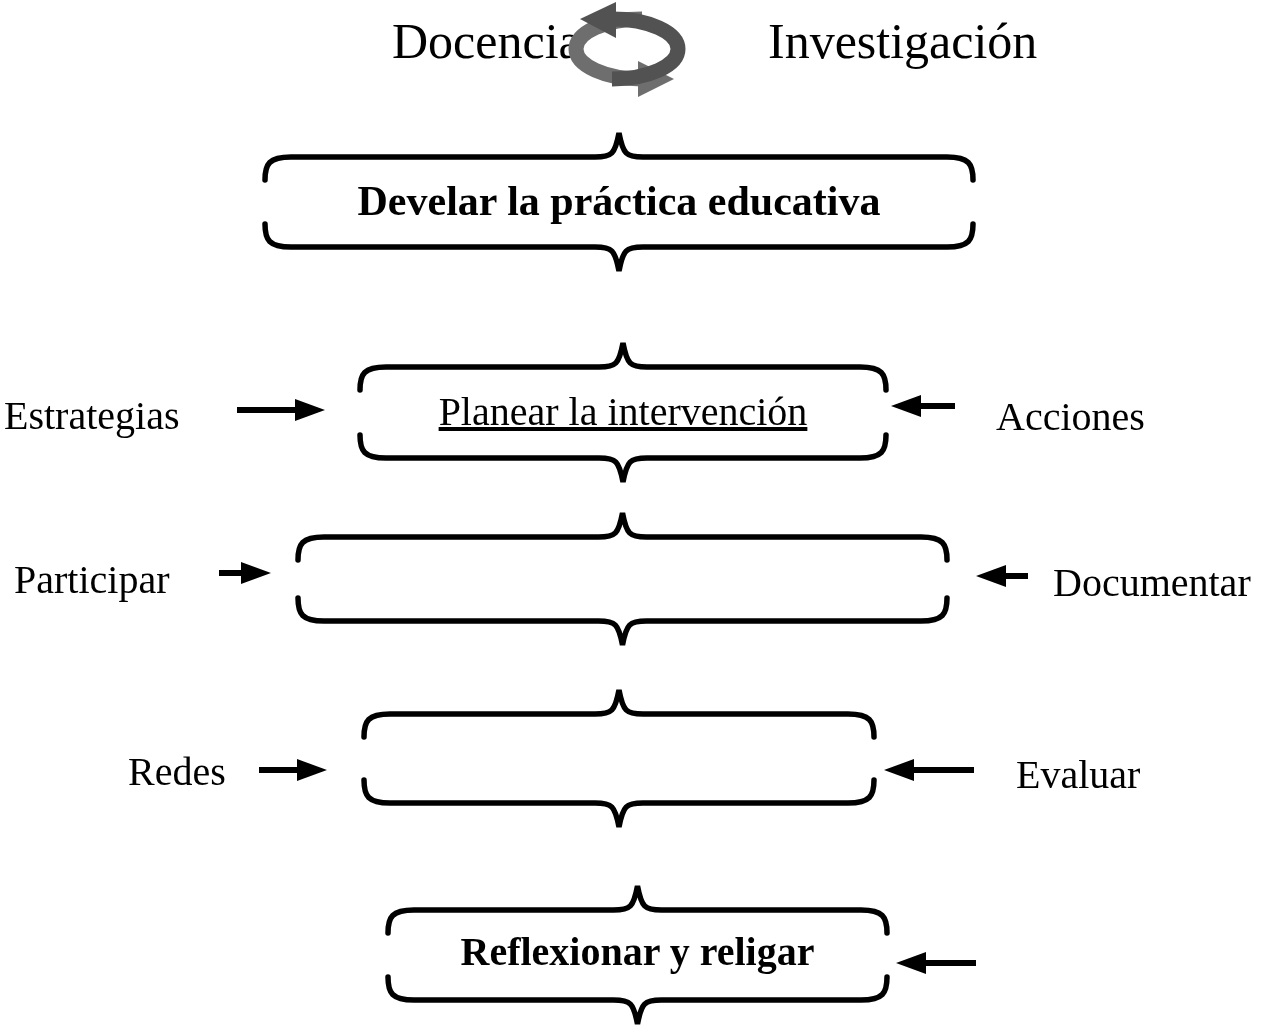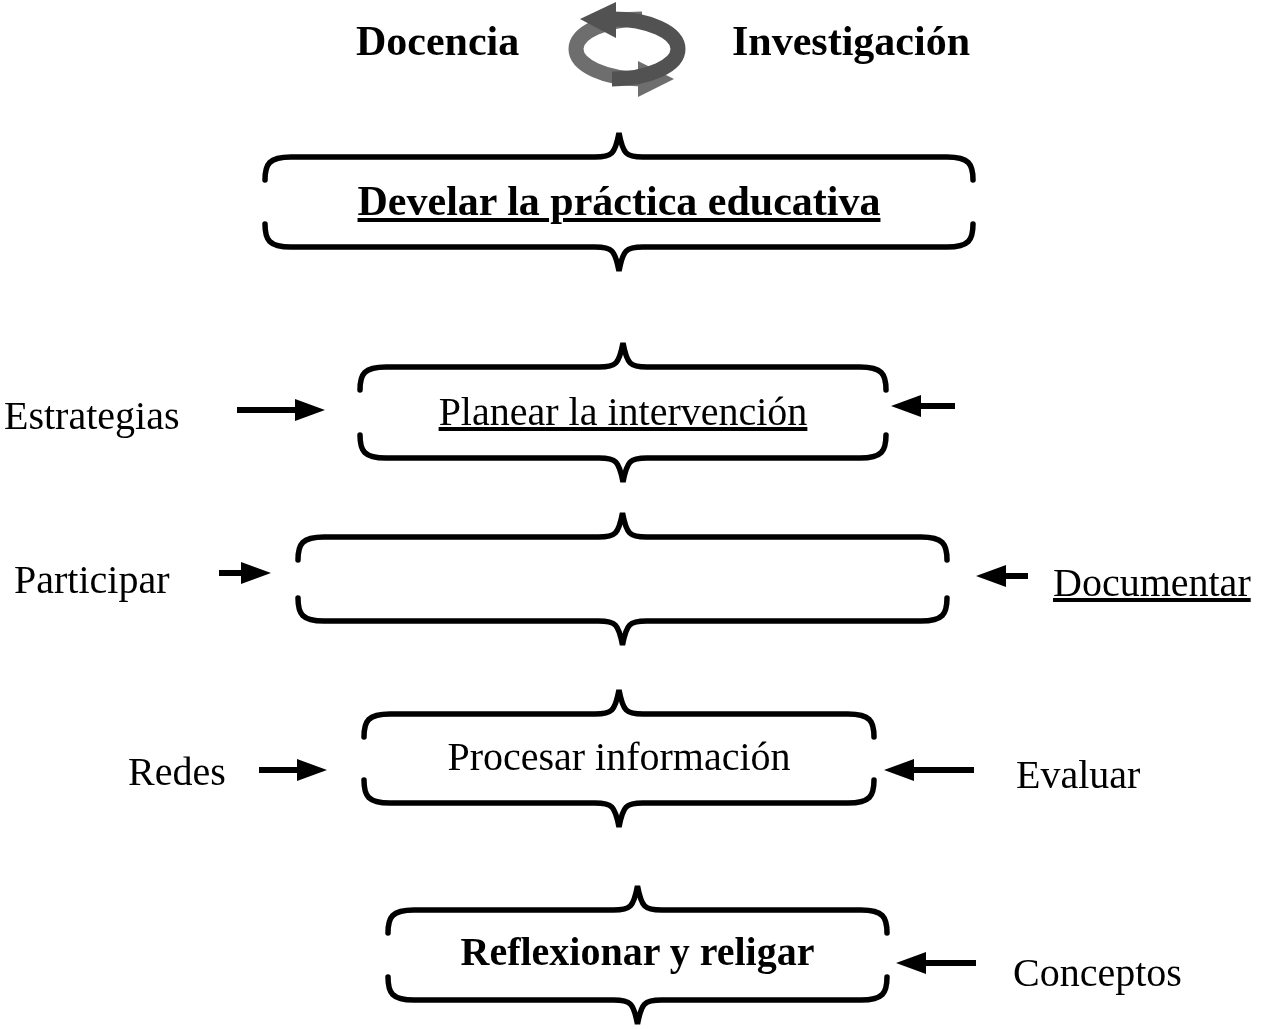--- a/index.html
+++ b/index.html
@@ -13,22 +13,23 @@
     color: #000000;
   }
   .lbl {
     position: absolute;
     white-space: nowrap;
     font-size: 40px;
     line-height: 48px;
     color: #000;
   }
   .hdr {
-    font-weight: bold;
-    font-size: 42px;
+    font-weight: normal;
+    font-size: 50px;
+    margin-left: 36px;
   }
   .stage-label {
     position: absolute;
     text-align: center;
     font-size: 40px;
     line-height: 48px;
     white-space: nowrap;
     color: #000;
   }
   .stage-label.bold {
@@ -50,72 +51,71 @@
     <path d="M 72 77 A 66 30 0 0 0 72 17" fill="none" stroke-width="15" stroke="#525252"></path>
     <polygon points="76,0 76,36 40,17" fill="#525252"></polygon>
   </svg>
 
   <div class="lbl hdr" style="left:732px; top:17px;">Investigación</div>
 
   <svg class="abs brace" width="716" height="156" viewBox="0 0 716 156" style="left: 261px; top: 124px;">
       <path d="M 4 56 C 4 40 8 33 30 33 L 334 33 C 351 33 354 30 358 9 C 362 30 365 33 382 33 L 686 33 C 708 33 712 40 712 56" fill="none" stroke="#000000" stroke-width="5.5" stroke-linecap="round"></path>
       <path d="M 4 100 C 4 116 8 123 30 123 L 334 123 C 351 123 354 126 358 147 C 362 126 365 123 382 123 L 686 123 C 708 123 712 116 712 100" fill="none" stroke="#000000" stroke-width="5.5" stroke-linecap="round"></path>
     </svg>
-  <div class="stage-label bold" style="left:261px; top:177px; width:716px;text-decoration:underline;">Develar la práctica educativa</div>
+  <div class="stage-label bold" style="left:261px; top:177px; width:716px;">Develar la práctica educativa</div>
 
   <svg class="abs brace" width="534" height="157" viewBox="0 0 534 157" style="left: 356px; top: 334px;">
       <path d="M 4 56 C 4 40 8 33 30 33 L 243 33 C 260 33 263 30 267 9 C 271 30 274 33 291 33 L 504 33 C 526 33 530 40 530 56" fill="none" stroke="#000000" stroke-width="5.5" stroke-linecap="round"></path>
       <path d="M 4 101 C 4 117 8 124 30 124 L 243 124 C 260 124 263 127 267 148 C 271 127 274 124 291 124 L 504 124 C 526 124 530 117 530 101" fill="none" stroke="#000000" stroke-width="5.5" stroke-linecap="round"></path>
     </svg>
   <div class="stage-label" style="left:356px; top:388px; width:534px;text-decoration:underline;">Planear la intervención</div>
   <div class="lbl" style="left:4px; top:392px;">Estrategias</div>
   <svg class="abs" style="left:237px; top:397px;" width="88" height="26" viewBox="0 0 88 26">
     <line x1="0" y1="13" x2="62" y2="13" stroke="#000" stroke-width="6"></line>
     <polygon points="58,2 88,13 58,24" fill="#000"></polygon>
   </svg>
   <svg class="abs" style="left:891px; top:393px;" width="64" height="26" viewBox="0 0 64 26">
     <polygon points="30,2 0,13 30,24" fill="#000"></polygon>
     <line x1="26" y1="13" x2="64" y2="13" stroke="#000" stroke-width="6"></line>
   </svg>
+  <div class="lbl" style="left:996px; top:393px;">Acciones</div>
 
   <svg class="abs brace" width="657" height="150" viewBox="0 0 657 150" style="left: 294px; top: 504px;">
       <path d="M 4 56 C 4 40 8 33 30 33 L 304.5 33 C 321.5 33 324.5 30 328.5 9 C 332.5 30 335.5 33 352.5 33 L 627 33 C 649 33 653 40 653 56" fill="none" stroke="#000000" stroke-width="5.5" stroke-linecap="round"></path>
       <path d="M 4 94 C 4 110 8 117 30 117 L 304.5 117 C 321.5 117 324.5 120 328.5 141 C 332.5 120 335.5 117 352.5 117 L 627 117 C 649 117 653 110 653 94" fill="none" stroke="#000000" stroke-width="5.5" stroke-linecap="round"></path>
     </svg>
   <div class="lbl" style="left:14px; top:556px;">Participar</div>
   <svg class="abs" style="left:219px; top:560px;" width="52" height="26" viewBox="0 0 52 26">
     <line x1="0" y1="13" x2="26" y2="13" stroke="#000" stroke-width="6"></line>
     <polygon points="22,2 52,13 22,24" fill="#000"></polygon>
   </svg>
   <svg class="abs" style="left:976px; top:563px;" width="52" height="26" viewBox="0 0 52 26">
     <polygon points="30,2 0,13 30,24" fill="#000"></polygon>
     <line x1="26" y1="13" x2="52" y2="13" stroke="#000" stroke-width="6"></line>
   </svg>
-  <div class="lbl" style="left:1053px; top:559px;text-decoration:underline;">Documentar</div>
+  <div class="lbl" style="left:1053px; top:559px;">Documentar</div>
 
   <svg class="abs brace" width="518" height="155" viewBox="0 0 518 155" style="left: 360px; top: 681px;">
       <path d="M 4 56 C 4 40 8 33 30 33 L 235 33 C 252 33 255 30 259 9 C 263 30 266 33 283 33 L 488 33 C 510 33 514 40 514 56" fill="none" stroke="#000000" stroke-width="5.5" stroke-linecap="round"></path>
       <path d="M 4 99 C 4 115 8 122 30 122 L 235 122 C 252 122 255 125 259 146 C 263 125 266 122 283 122 L 488 122 C 510 122 514 115 514 99" fill="none" stroke="#000000" stroke-width="5.5" stroke-linecap="round"></path>
     </svg>
-  <div class="stage-label" style="left:360px; top:733px; width:518px;">Procesar información</div>
   <div class="lbl" style="left:128px; top:748px;">Redes</div>
   <svg class="abs" style="left:259px; top:757px;" width="68" height="26" viewBox="0 0 68 26">
     <line x1="0" y1="13" x2="42" y2="13" stroke="#000" stroke-width="6"></line>
     <polygon points="38,2 68,13 38,24" fill="#000"></polygon>
   </svg>
   <svg class="abs" style="left:884px; top:757px;" width="90" height="26" viewBox="0 0 90 26">
     <polygon points="30,2 0,13 30,24" fill="#000"></polygon>
     <line x1="26" y1="13" x2="90" y2="13" stroke="#000" stroke-width="6"></line>
   </svg>
   <div class="lbl" style="left:1016px; top:751px;">Evaluar</div>
 
   <svg class="abs brace" width="507" height="156" viewBox="0 0 507 156" style="left: 384px; top: 877px;">
       <path d="M 4 56 C 4 40 8 33 30 33 L 229.5 33 C 246.5 33 249.5 30 253.5 9 C 257.5 30 260.5 33 277.5 33 L 477 33 C 499 33 503 40 503 56" fill="none" stroke="#000000" stroke-width="5.5" stroke-linecap="round"></path>
       <path d="M 4 100 C 4 116 8 123 30 123 L 229.5 123 C 246.5 123 249.5 126 253.5 147 C 257.5 126 260.5 123 277.5 123 L 477 123 C 499 123 503 116 503 100" fill="none" stroke="#000000" stroke-width="5.5" stroke-linecap="round"></path>
     </svg>
   <div class="stage-label" style="left:384px; top:928px; width:507px;font-weight:bold;">Reflexionar y religar</div>
   <svg class="abs" style="left:896px; top:950px;" width="80" height="26" viewBox="0 0 80 26">
     <polygon points="30,2 0,13 30,24" fill="#000"></polygon>
     <line x1="26" y1="13" x2="80" y2="13" stroke="#000" stroke-width="6"></line>
   </svg>
-  <div class="lbl" style="left:1013px; top:949px;">Conceptos</div>
 
 </div>
 
 </body></html>

